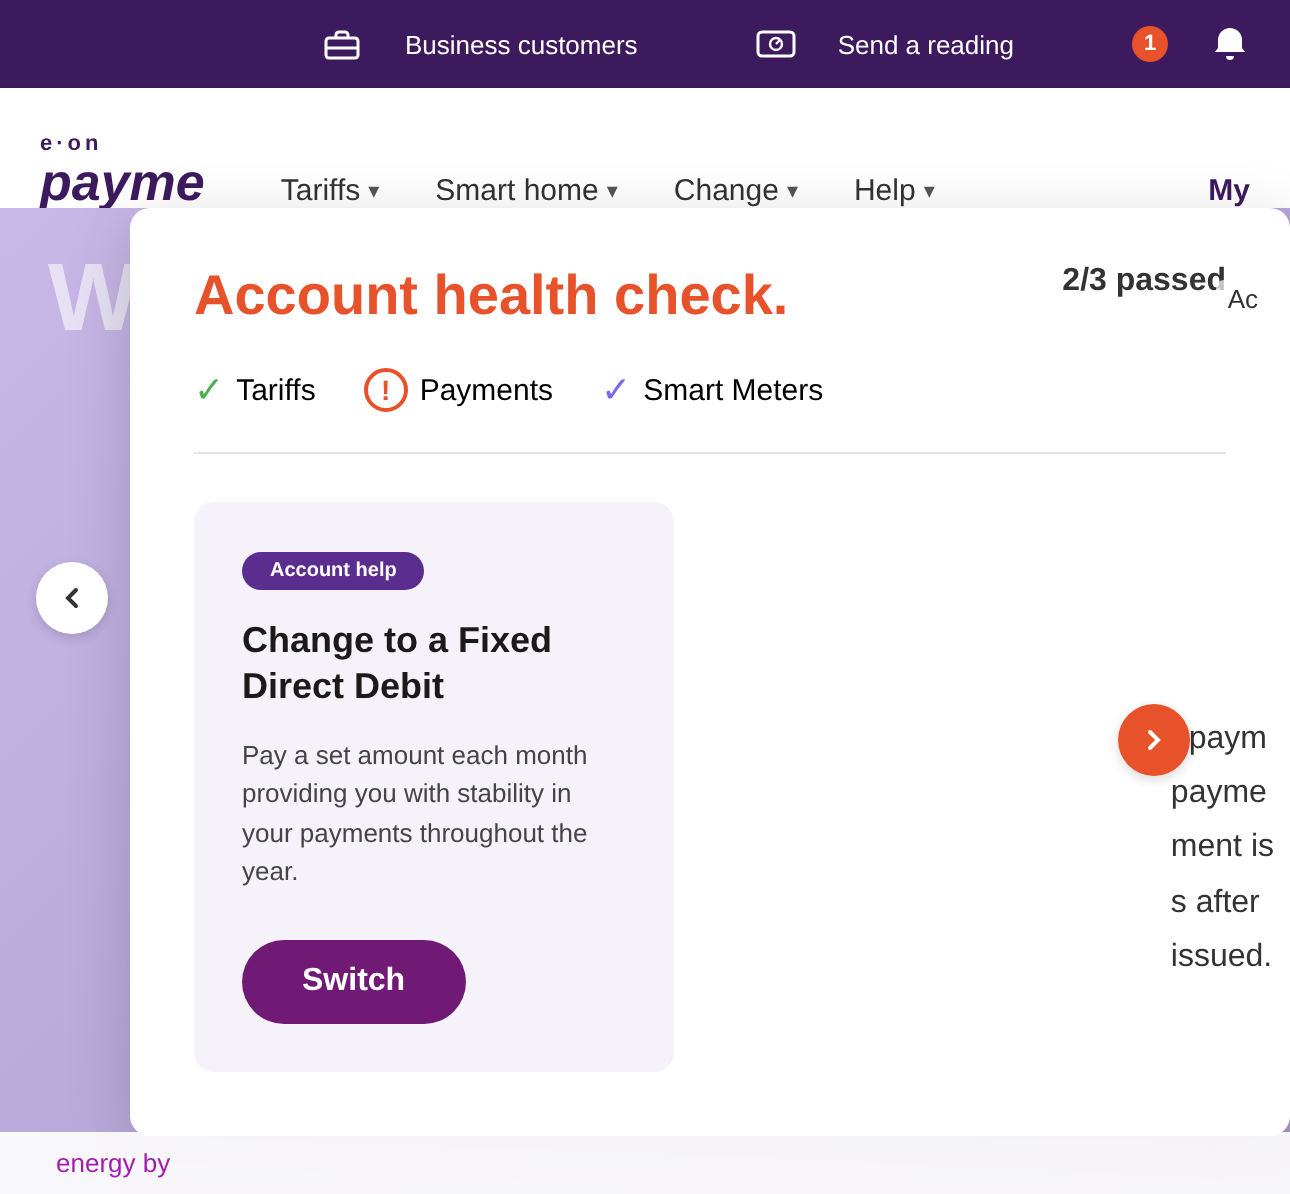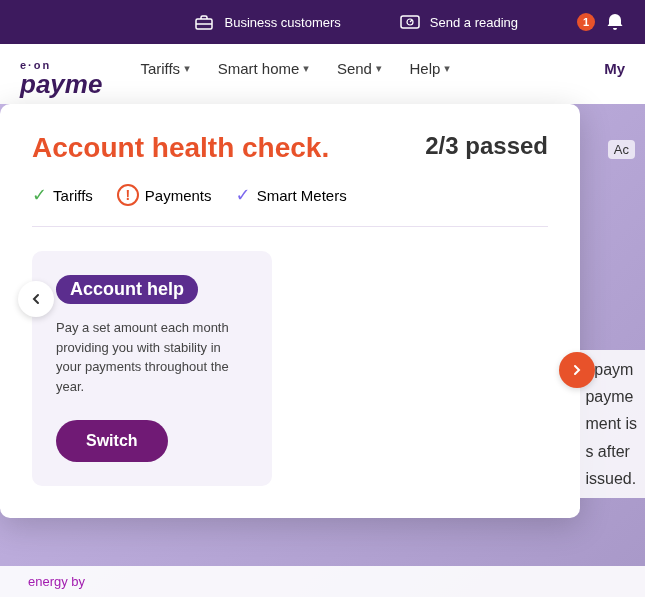--- a/index.html
+++ b/index.html
@@ -18,21 +18,21 @@
       height: 44px;
       display: flex;
       align-items: center;
       justify-content: flex-end;
       padding: 0 20px;
       gap: 24px;
     }
     .top-bar-item {
       display: flex;
       align-items: center;
-      gap: 10px;
+      gap: 21px;
       color: white;
       font-size: 13px;
       cursor: pointer;
       padding-left: 35px;
     }
     .top-bar-icon {
       width: 20px;
       height: 20px;
       display: flex;
       align-items: center;
@@ -49,22 +49,22 @@
       align-items: center;
       justify-content: center;
       font-weight: bold;
     }
 
     
     .nav-bar {
       background: white;
       height: 60px;
       display: flex;
-      align-items: flex-start;
-      padding: 16px 20px;
+      align-items: flex-end;
+      padding: 0 20px;
       gap: 28px;
       box-shadow: 0 1px 3px rgba(0,0,0,0.08);
     }
     .logo {
       display: flex;
       flex-direction: column;
       line-height: 1;
       margin-right: 10px;
     }
     .logo-eon {
@@ -120,21 +120,21 @@
     }
 
     
     .modal-overlay {
       position: absolute;
       top: 104px;
       left: 0;
       right: 0;
       bottom: 0;
       display: flex;
-      justify-content: flex-start;
+      justify-content: flex-end;
       align-items: flex-start;
     }
 
     
     .modal {
       background: white;
       border-radius: 10px;
       width: 580px;
       padding: 28px 32px 32px;
       box-shadow: 0 8px 32px rgba(0,0,0,0.18);
@@ -146,21 +146,21 @@
       justify-content: space-between;
       align-items: flex-start;
       margin-bottom: 20px;
     }
     .modal-title {
       font-size: 28px;
       font-weight: 800;
       color: #e8522a;
     }
     .modal-score {
-      font-size: 24px;
+      font-size: 16px;
       font-weight: 700;
       color: #333;
     }
 
     .modal-checks {
       display: flex;
       align-items: center;
       gap: 24px;
       margin-bottom: 24px;
       padding-bottom: 20px;
@@ -196,21 +196,21 @@
       background: #f5f2fa;
       border-radius: 10px;
       padding: 24px;
       width: 240px;
     }
     .card-tag {
       background: #5b2d8e;
       color: white;
       border-radius: 20px;
       padding: 4px 14px;
-      font-size: 18px;
+      font-size: 10px;
       font-weight: 600;
       display: inline-block;
       margin-bottom: 14px;
     }
     .card-title {
       font-size: 18px;
       font-weight: 800;
       color: #1a1a1a;
       margin-bottom: 12px;
       line-height: 1.3;
@@ -309,21 +309,21 @@
   </div>
   <div class="nav-item">
     <span>Tariffs</span>
     <span class="nav-chevron">▾</span>
   </div>
   <div class="nav-item">
     <span>Smart home</span>
     <span class="nav-chevron">▾</span>
   </div>
   <div class="nav-item">
-    <span>Send</span>
+    <span>Change</span>
     <span class="nav-chevron">▾</span>
   </div>
   <div class="nav-item">
     <span>Help</span>
     <span class="nav-chevron">▾</span>
   </div>
   <div class="nav-my">My</div>
 </div>
 
 <div class="page-bg">
@@ -360,20 +360,21 @@
       </div>
 
       <div class="check-item">
         <span style="color:#7b68ee; font-size:18px;">✓</span>
         <span>Smart Meters</span>
       </div>
     </div>
 
     <div class="card">
       <div class="card-tag">Account help</div>
+      <div class="card-title">Change to a Fixed Direct Debit</div>
       <div class="card-desc">Pay a set amount each month providing you with stability in your payments throughout the year.</div>
       <button class="card-btn">Switch</button>
     </div>
   </div>
 </div>
 
 <div class="arrow-btn-left">
   <svg width="12" height="12" viewBox="0 0 12 12">
     <path d="M8 2L4 6l4 4" stroke="#333" stroke-width="2" fill="none" stroke-linecap="round"></path>
   </svg>

